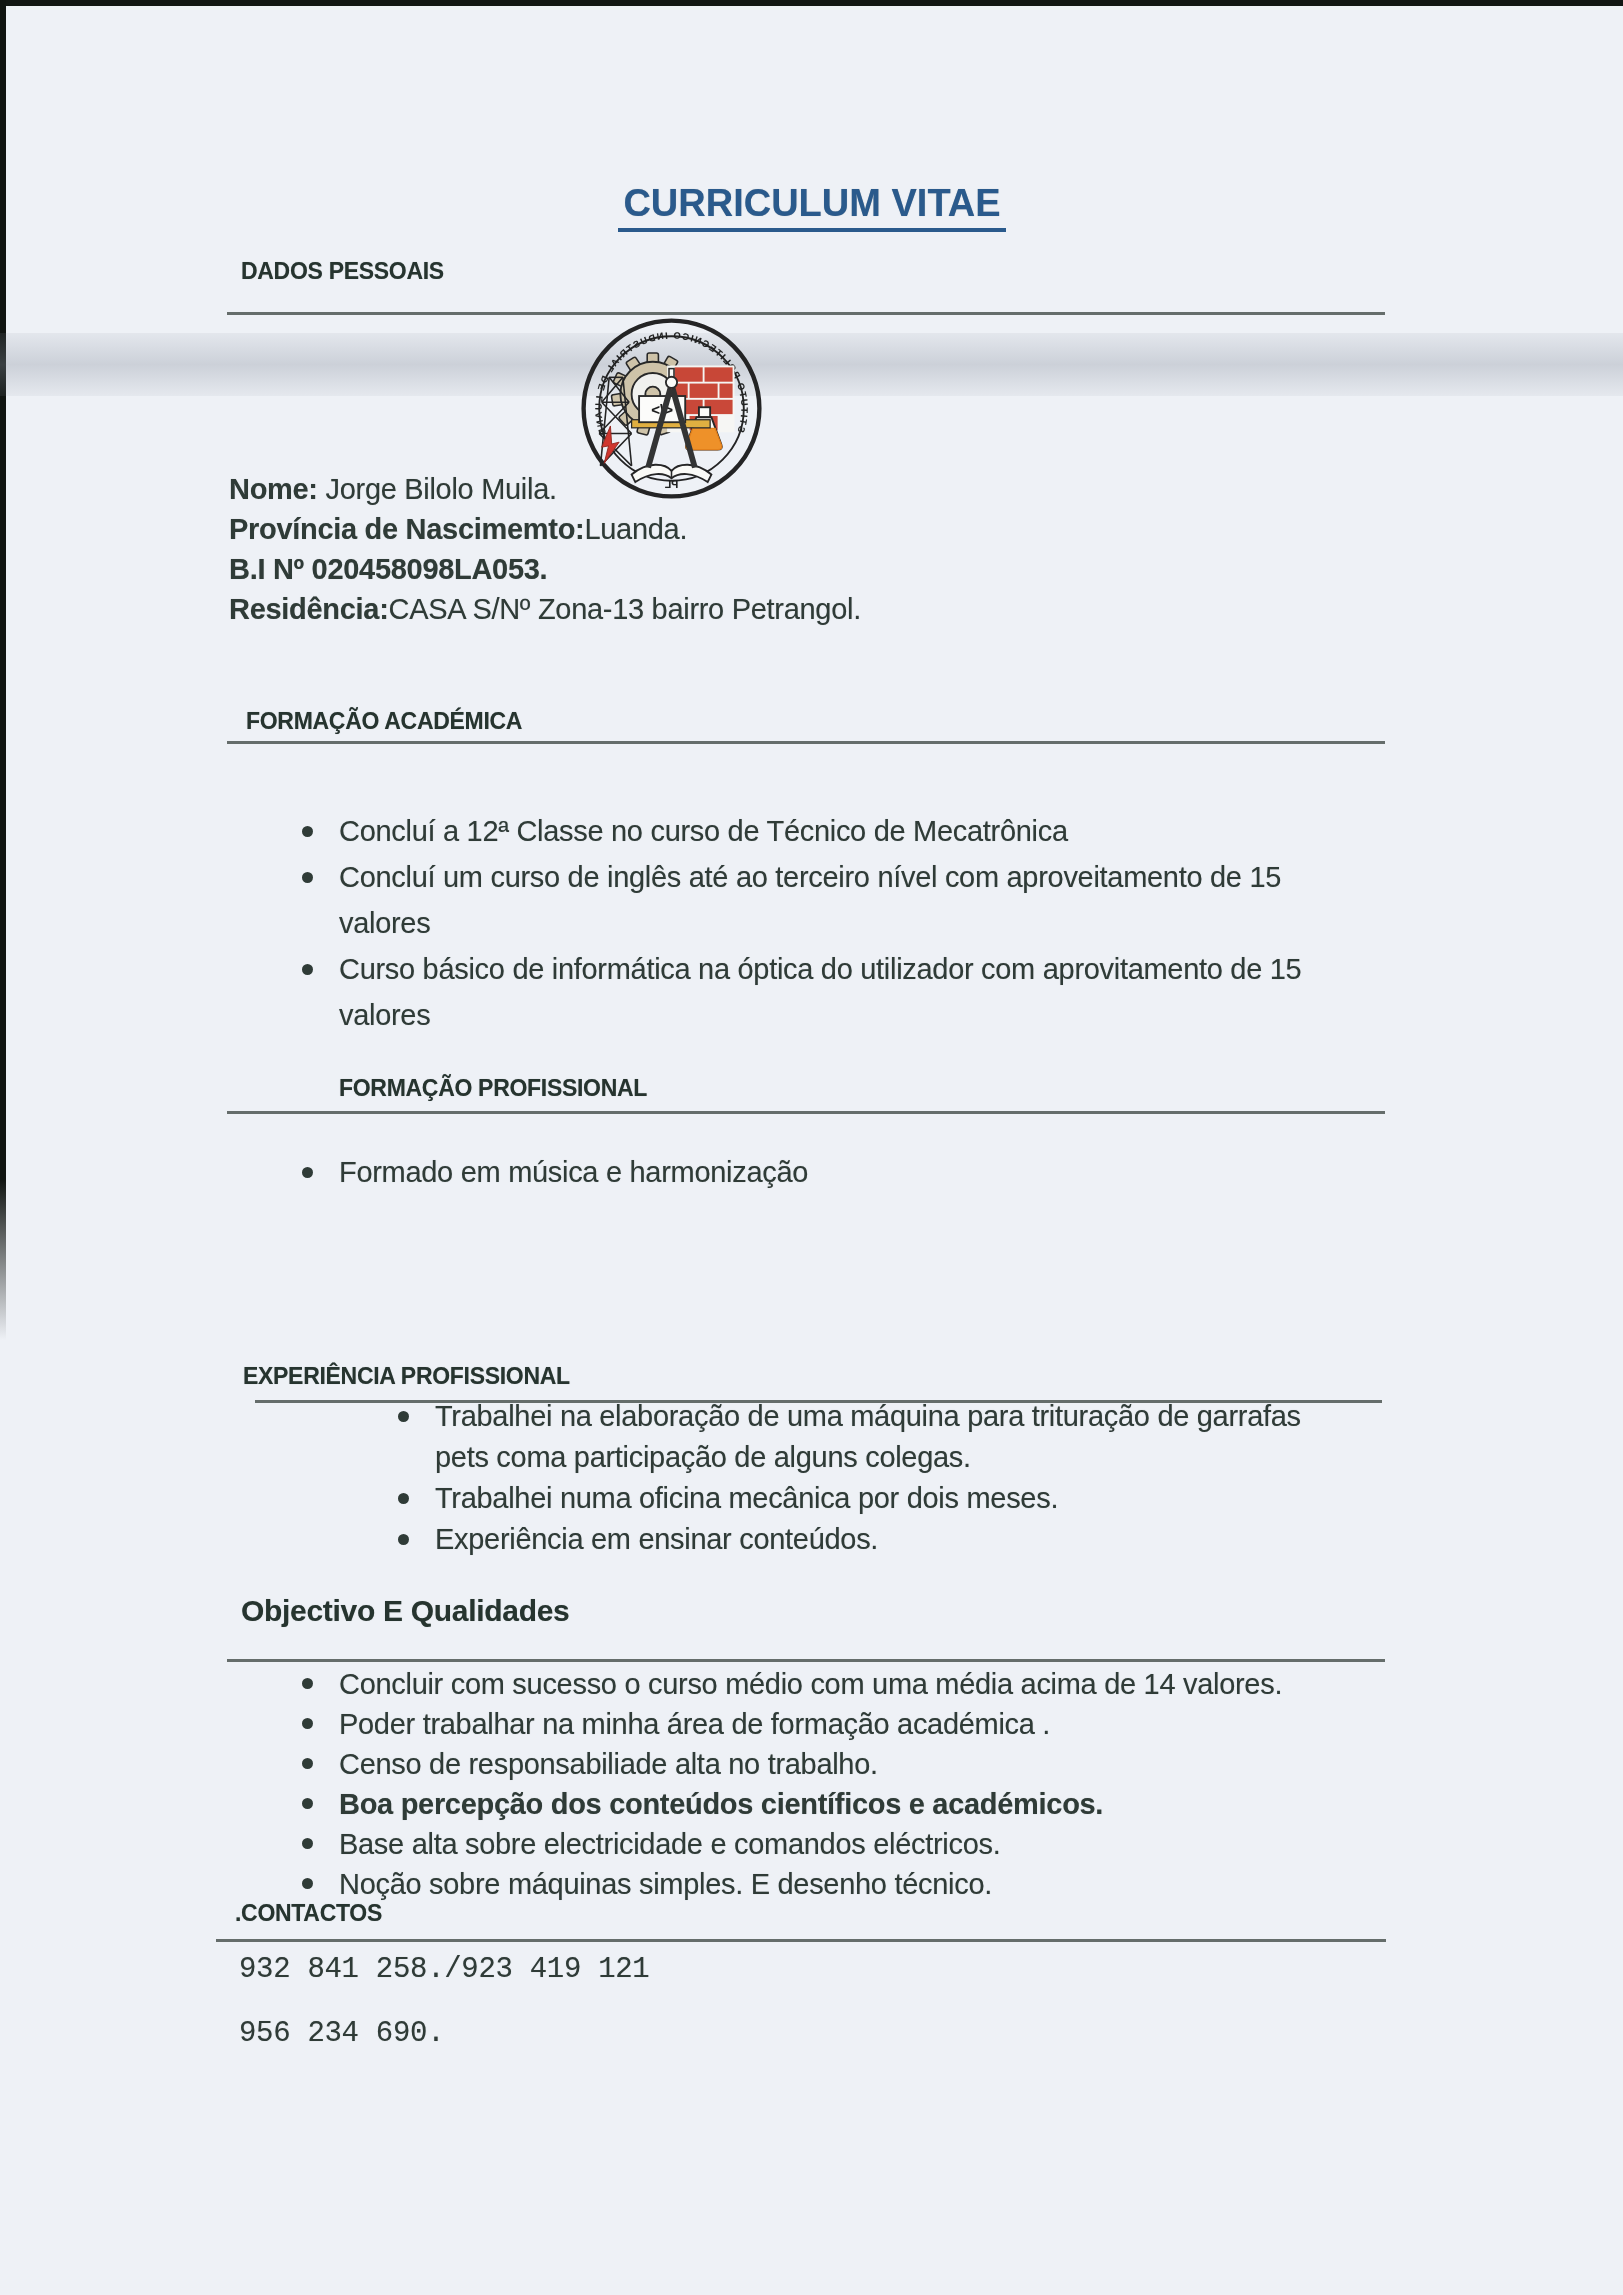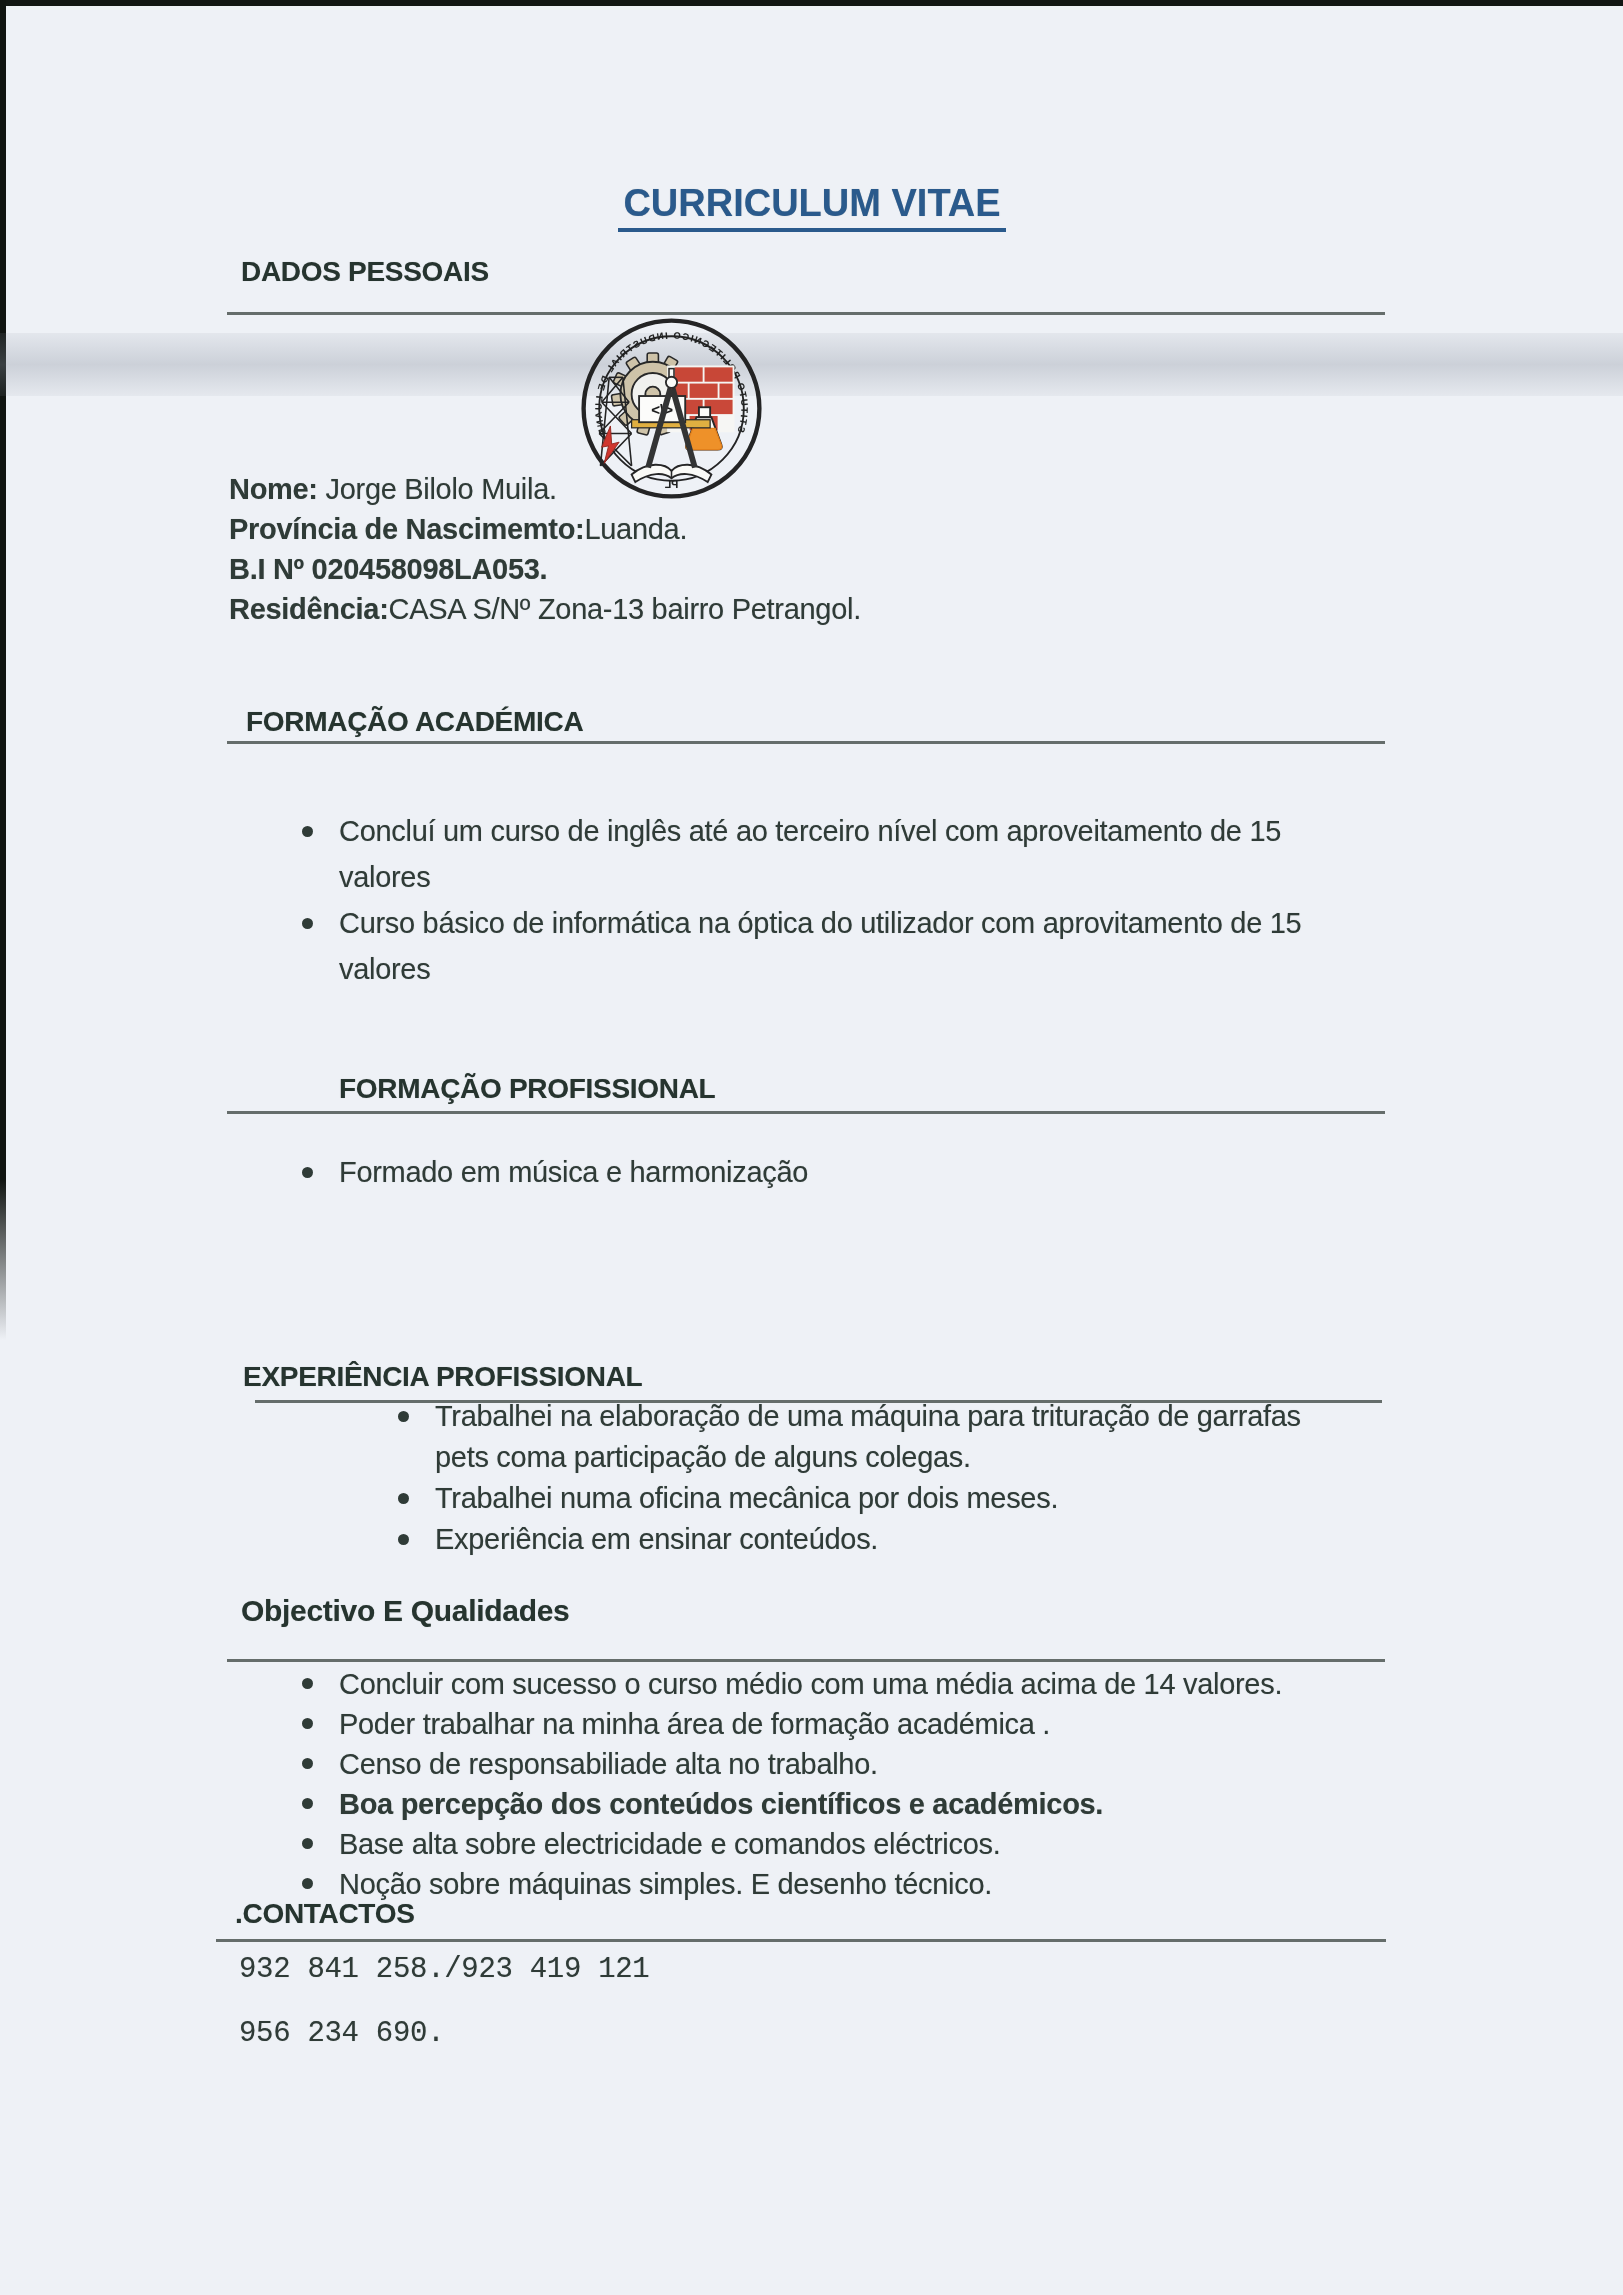--- a/index.html
+++ b/index.html
@@ -18,21 +18,21 @@
   .edge-left{left:0;top:0;width:5.9px;height:1340px;
     background:linear-gradient(to bottom,#101411 0%,#101411 88%,rgba(16,20,17,0) 100%);}
   .scan-band{left:0;top:333px;width:1624px;height:63px;
     background:linear-gradient(to bottom,rgba(148,155,168,0.12),rgba(138,146,160,0.34),rgba(148,155,168,0.10));
     z-index:1;}
   
   .title-row{left:0;top:182px;width:100%;text-align:center;z-index:3;}
   .title{display:inline-block;font-size:38px;font-weight:bold;color:#2a5a8c;
     border-bottom:4.6px solid #2a5a8c;padding:0 5.2px 3.3px 5.2px;}
   
-  .h{font-weight:bold;color:#26342f;font-size:28px;line-height:33px;letter-spacing:-0.3px;z-index:3;}
+  .h{font-weight:bold;color:#26342f;font-size:23px;line-height:33px;letter-spacing:-0.3px;z-index:3;}
   .rule{height:2.6px;background:#4c5652;opacity:0.85;z-index:3;}
   .h-dados{left:241px;top:255px;}
   .rule-dados{left:227px;top:312px;width:1158px;}
   .h-fa{left:246px;top:705px;}
   .rule-fa{left:227px;top:741px;width:1158px;}
   .h-fp{left:339px;top:1072px;text-align:center;}
   .rule-fp{left:227px;top:1111px;width:1158px;}
   .h-ep{left:243px;top:1360px;}
   .rule-ep{left:255px;top:1400px;width:1127px;}
   .h-oq{left:241px;top:1594px;font-size:30px;}
@@ -171,20 +171,21 @@
     <span class="plbl">B.I Nº 020458098LA053.</span><span></span>
   </div>
   <div class="prow">
     <span class="plbl">Residência:</span><span>CASA S/Nº Zona-13 bairro Petrangol.</span>
   </div>
 </div>
 
 <div class="abs h h-fa">FORMAÇÃO ACADÉMICA</div>
 <div class="abs rule rule-fa"></div>
 <ul class="abs list-fa">
+  <li>Concluí a 12ª Classe no curso de Técnico de Mecatrônica</li>
   <li>Concluí um curso de inglês até ao terceiro nível com aproveitamento de 15
 valores</li>
   <li>Curso básico de informática na óptica do utilizador com aprovitamento de 15
 valores</li>
 </ul>
 
 <div class="abs h h-fp">FORMAÇÃO PROFISSIONAL</div>
 <div class="abs rule rule-fp"></div>
 <ul class="abs list-fp">
   <li>Formado em música e harmonização</li>

